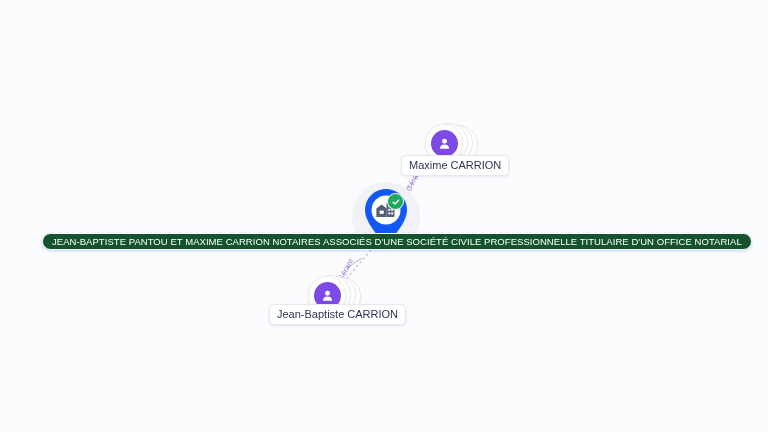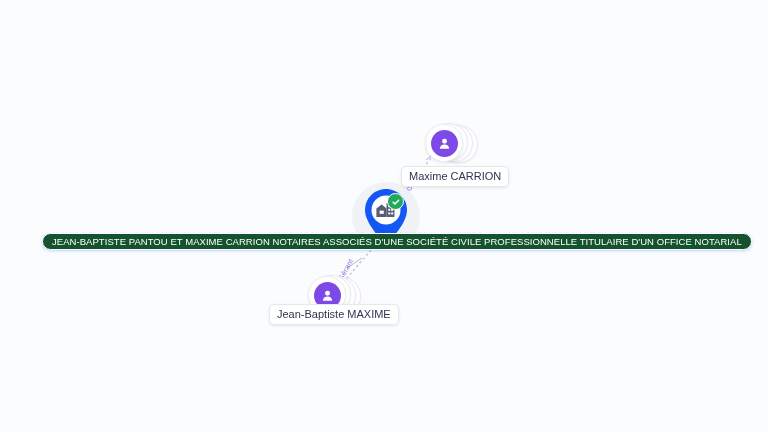--- a/index.html
+++ b/index.html
@@ -223,30 +223,30 @@
     <div class="stack-card s1"></div>
     <div class="avatar-circle">
       <div class="avatar-inner">
         <svg viewBox="0 0 20 20" width="15" height="15">
           <circle cx="10" cy="7" r="3.3" fill="#ffffff"></circle>
           <path d="M3.8 17 C3.8 13.4 6.6 11.4 10 11.4 C13.4 11.4 16.2 13.4 16.2 17 Z" fill="#ffffff"></path>
         </svg>
       </div>
     </div>
   </div>
-  <div class="person-label" style="left:401px; top:166px;">Maxime CARRION</div>
+  <div class="person-label" style="left:401px; top:155px;">Maxime CARRION</div>
 
   <div class="person-node" style="left:308px; top:275px;">
     <div class="stack-card s3"></div>
     <div class="stack-card s2"></div>
     <div class="stack-card s1"></div>
     <div class="avatar-circle">
       <div class="avatar-inner">
         <svg viewBox="0 0 20 20" width="15" height="15">
           <circle cx="10" cy="7" r="3.3" fill="#ffffff"></circle>
           <path d="M3.8 17 C3.8 13.4 6.6 11.4 10 11.4 C13.4 11.4 16.2 13.4 16.2 17 Z" fill="#ffffff"></path>
         </svg>
       </div>
     </div>
   </div>
-  <div class="person-label" style="left:269px; top:304px;">Jean-Baptiste MAXIME</div>
+  <div class="person-label" style="left:269px; top:304px;">Jean-Baptiste CARRION</div>
 
 </div>
 
 </body></html>

